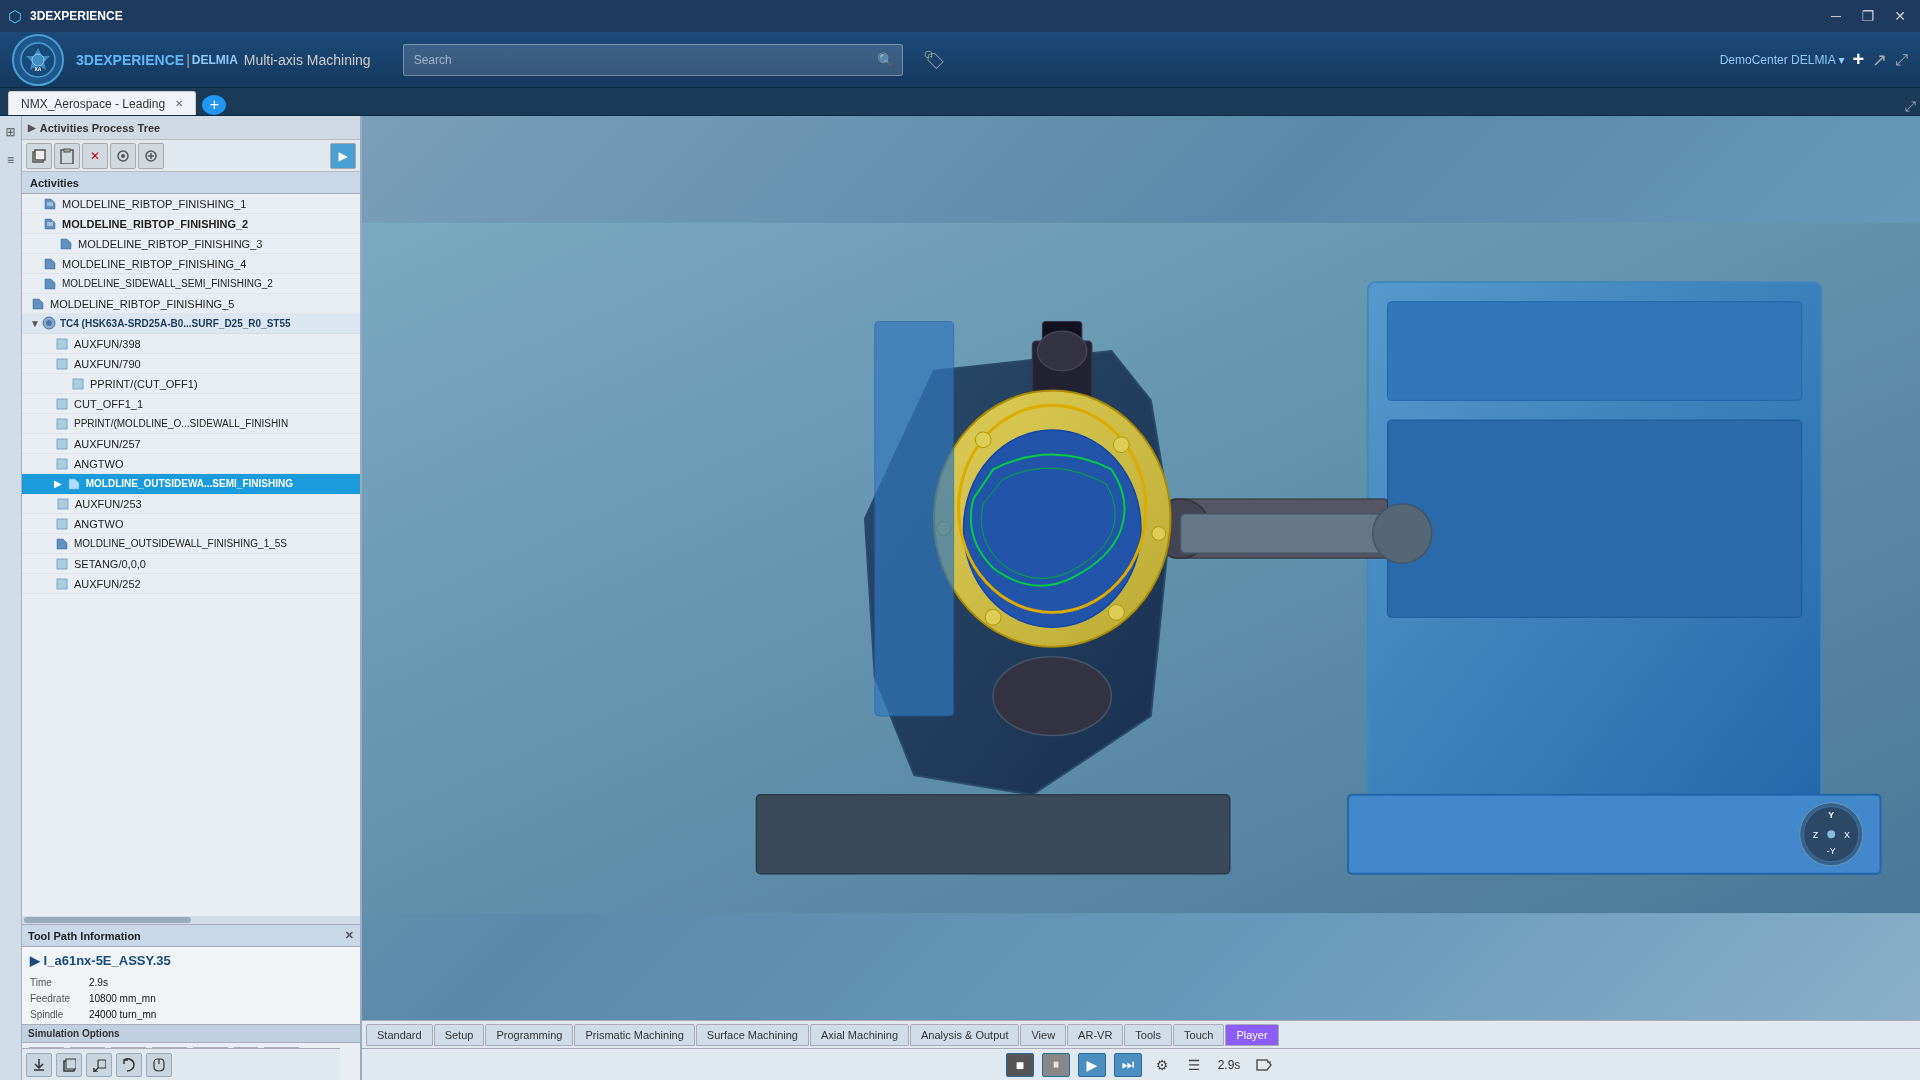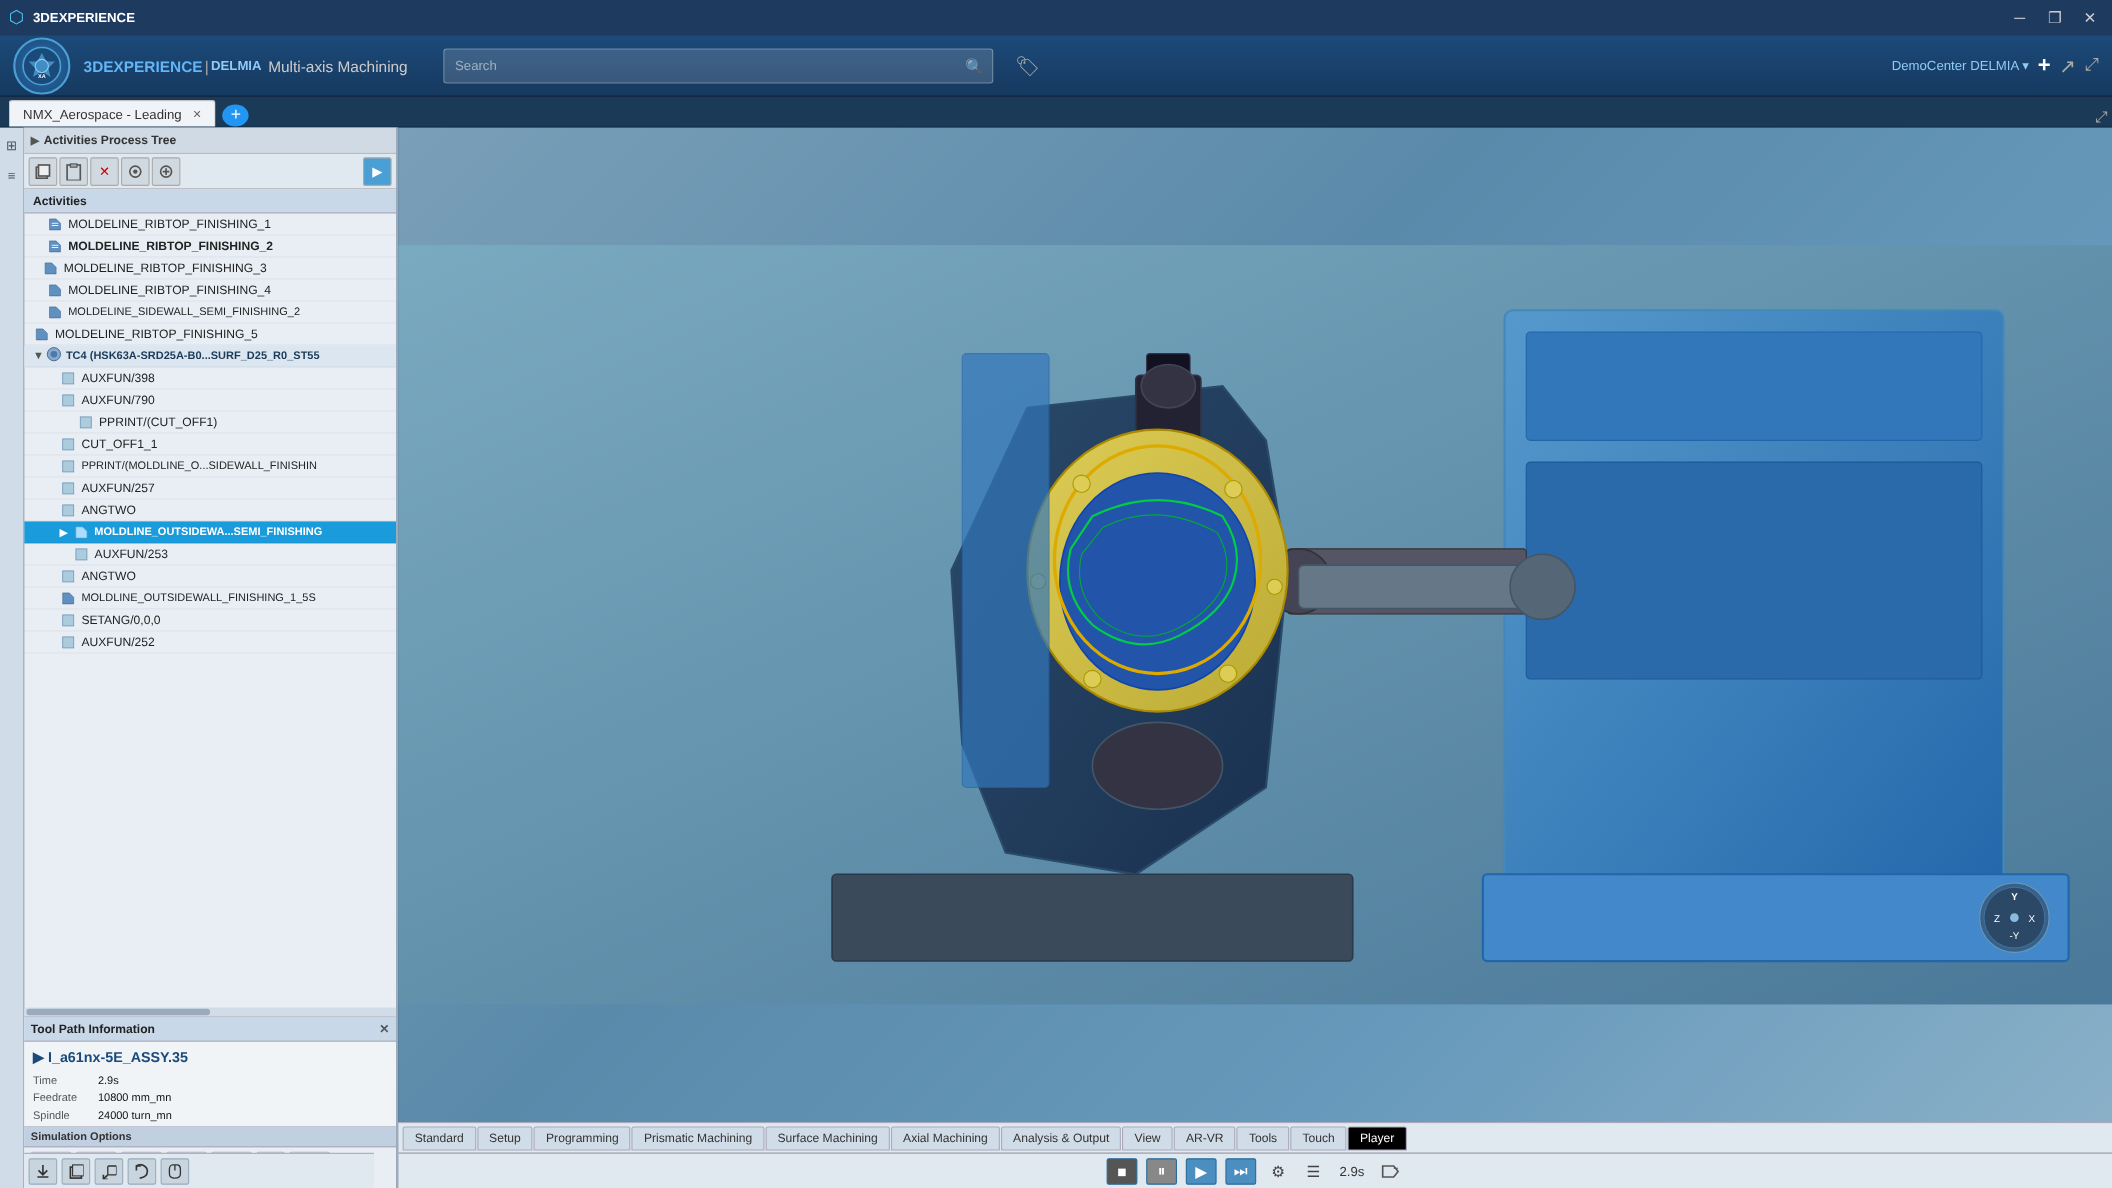--- a/index.html
+++ b/index.html
@@ -201,21 +201,21 @@
       display: flex; align-items: center;
       border-top: 1px solid #aab;
       padding: 0 4px; gap: 1px;
     }
     .btab {
       height: 22px; padding: 0 10px;
       background: #d0dce8; border: 1px solid #aab;
       border-radius: 2px 2px 0 0; font-size: 11px;
       color: #333; cursor: pointer; display: flex; align-items: center;
     }
-    .btab.active { background: #000000; color: #fff; }
+    .btab.active { background: #8b5cf6; color: #fff; }
 
     
     #bottom-bar {
       height: 32px;
       background: #e0e8f0;
       display: flex; align-items: center; justify-content: center;
       border-top: 1px solid #aab;
       gap: 8px;
     }
     .play-btn {
@@ -378,21 +378,21 @@
         <div class="tree-item" style="padding-left:20px;font-weight:bold;">
           <span class="item-icon" style="color:#5588bb;">
             <svg width="14" height="14" viewBox="0 0 14 14">
                 <path d="M2,2 L8,2 L12,6 L12,12 L2,12 Z" fill="#6090c0" stroke="#3a6090" stroke-width="0.5"></path>
                 <line x1="4" y1="6" x2="10" y2="6" stroke="#fff" stroke-width="0.8"></line>
                 <line x1="4" y1="8" x2="10" y2="8" stroke="#fff" stroke-width="0.8"></line>
               </svg>
           </span>
           <span>MOLDELINE_RIBTOP_FINISHING_2</span>
         </div>
-        <div class="tree-item" style="padding-left:16px;">
+        <div class="tree-item" style="padding-left:36px;">
           <span class="item-icon" style="color:#5588bb;">
             <svg width="14" height="14" viewBox="0 0 14 14">
                 <path d="M2,2 L8,2 L12,6 L12,12 L2,12 Z" fill="#6090c0" stroke="#3a6090" stroke-width="0.5"></path>
               </svg>
           </span>
           <span>MOLDELINE_RIBTOP_FINISHING_3</span>
         </div>
         <div class="tree-item" style="padding-left:20px;">
           <span class="item-icon" style="color:#5588bb;">
             <svg width="14" height="14" viewBox="0 0 14 14">
@@ -489,21 +489,21 @@
         <div class="tree-item selected" style="padding-left:32px; background:#1a9bdb; color:#fff;">
           <span style="margin-right:4px; font-size:10px; color:#fff;">▶</span>
           <span class="item-icon">
             <svg width="14" height="14" viewBox="0 0 14 14">
                 <path d="M2,2 L8,2 L12,6 L12,12 L2,12 Z" fill="#aaddff" stroke="#7ab" stroke-width="0.5"></path>
               </svg>
           </span>
           <span style="font-size:10px; font-weight:bold;">MOLDLINE_OUTSIDEWA...SEMI_FINISHING</span>
         </div>
 
-        <div class="tree-item" style="padding-left:44px;text-align:center;">
+        <div class="tree-item" style="padding-left:33px;text-align:center;">
           <span class="item-icon">
             <svg width="12" height="12" viewBox="0 0 12 12">
                 <rect x="1" y="1" width="10" height="10" fill="#aaccdd" stroke="#7799bb" stroke-width="0.8"></rect>
               </svg>
           </span>
           <span>AUXFUN/253</span>
         </div>
         <div class="tree-item" style="padding-left:32px;">
           <span class="item-icon">
             <svg width="12" height="12" viewBox="0 0 12 12">

